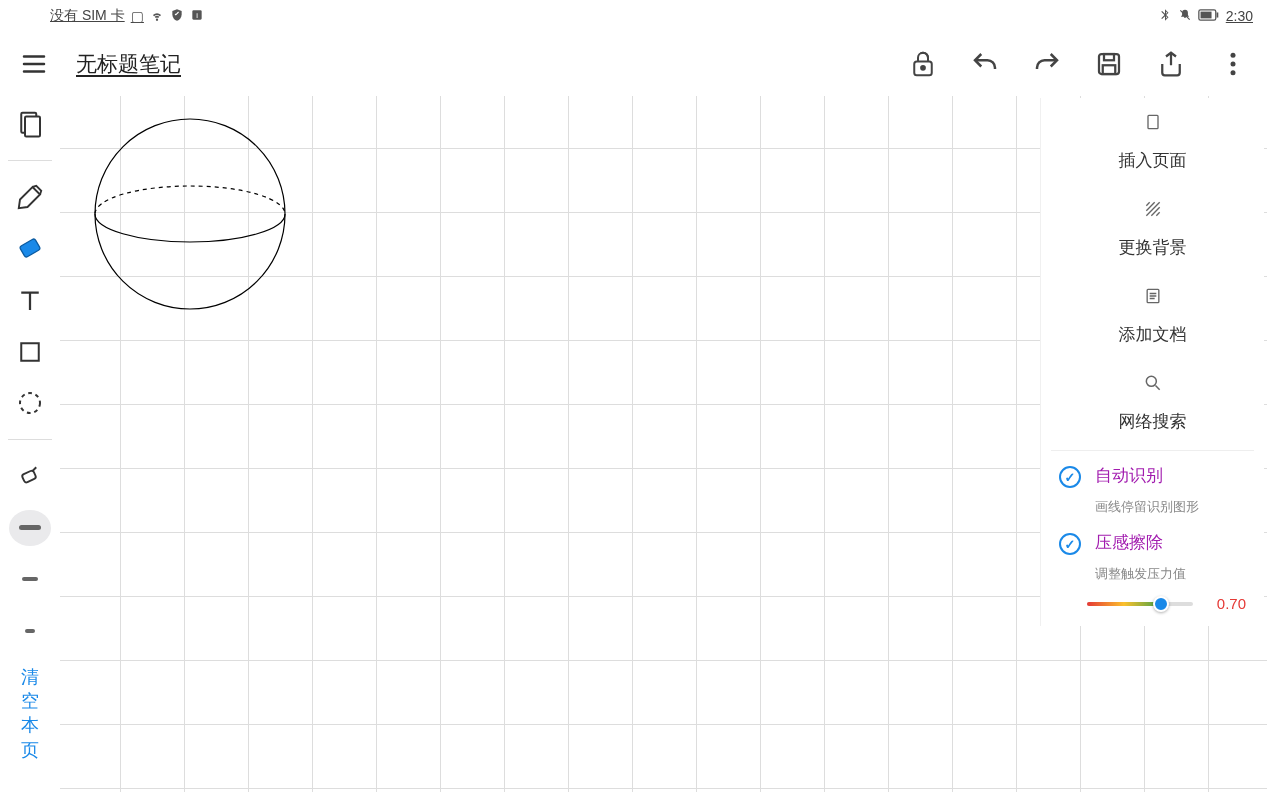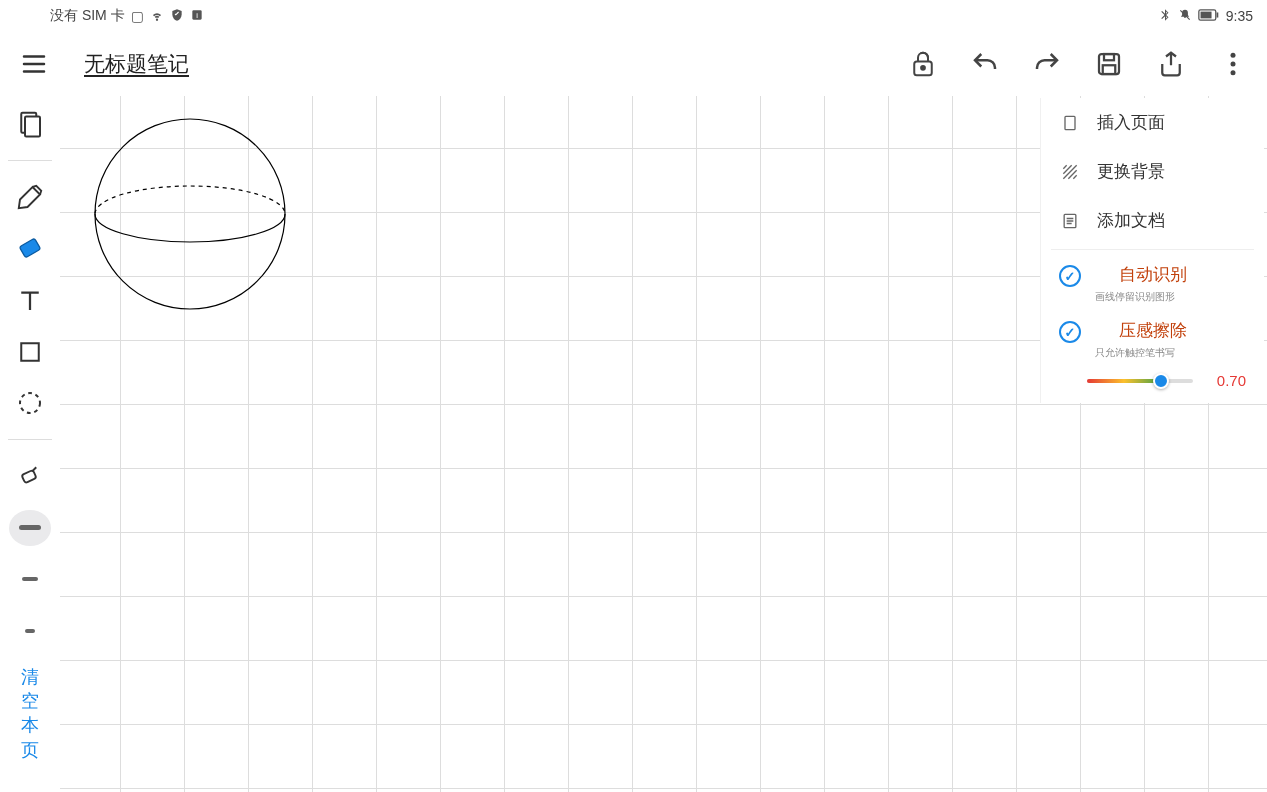--- a/index.html
+++ b/index.html
@@ -1,25 +1,25 @@
 <!DOCTYPE html>
 <html><head>
 <meta charset="utf-8">
 <style>
   * { box-sizing: border-box; margin: 0; padding: 0; }
   html, body { width: 1267px; height: 792px; font-family: "Microsoft YaHei", "PingFang SC", Arial, sans-serif; background: #fff; overflow: hidden; }
   
   
   .status-bar { height: 32px; display: flex; align-items: center; justify-content: space-between; padding: 0 14px 0 50px; font-size: 14px; color: #444; }
-  .status-left, .status-right { display: flex; align-items: center; gap: 6px; }
+  .status-left, .status-right { display: flex; align-items: center; gap: 6px; text-decoration: underline; }
   .status-icon { font-size: 14px; color: #555; }
   
   
   .topbar { height: 64px; display: flex; align-items: center; padding: 0 10px; gap: 14px; }
-  .title { font-size: 21px; color: #222; text-decoration: underline; text-underline-offset: 4px; margin-left: 12px; }
+  .title { font-size: 21px; color: #222; text-decoration: underline; text-underline-offset: 4px; margin-left: 4px; }
   .spacer { flex: 1; }
   .top-btn { width: 48px; height: 48px; display: flex; align-items: center; justify-content: center; cursor: pointer; }
   .top-btn svg { width: 30px; height: 30px; }
   
   
   .main { display: flex; height: calc(792px - 32px - 64px); position: relative; }
   
   
   .side { width: 60px; display: flex; flex-direction: column; align-items: center; padding-top: 10px; gap: 16px; }
   .tool { width: 42px; height: 42px; display: flex; align-items: center; justify-content: center; cursor: pointer; border-radius: 6px; }
@@ -36,31 +36,31 @@
     linear-gradient(#ddd 1px, transparent 1px),
     linear-gradient(90deg, #ddd 1px, transparent 1px);
     background-size: 64px 64px;
     background-position: -4px -12px;
   }
   .sphere { position: absolute; left: 30px; top: 18px; width: 200px; height: 200px; }
   
   
   .menu-caret { position: absolute; right: 22px; top: -8px; width: 0; height: 0; border-left: 8px solid transparent; border-right: 8px solid transparent; border-bottom: 8px solid #fff; z-index: 6; }
   .menu { position: absolute; right: 3px; top: 2px; width: 224px; background: #fff; z-index: 5; font-size: 17px; color: #333; padding-bottom: 10px; border-left: 1px solid #f0f0f0; }
-  .menu-item { display: flex; align-items: center; gap: 16px; padding: 13px 18px; cursor: pointer; }
+  .menu-item { display: flex; align-items: center; gap: 16px; padding: 13px 18px; cursor: pointer; flex-direction: column; }
   .menu-item .mi-icon { width: 22px; height: 22px; display:flex; align-items:center; justify-content:center; color:#666; }
   .menu-item .mi-icon svg { width:20px; height:20px; }
   .menu-sep { border-top: 1px solid #eee; margin: 4px 10px; }
   .menu-opt { display: flex; align-items: flex-start; gap: 14px; padding: 9px 18px 6px; cursor: pointer; }
   .menu-opt .radio { width: 22px; height: 22px; border: 2px solid #ccc; border-radius: 50%; margin-top: 2px; flex-shrink:0; display:flex; align-items:center; justify-content:center; }
   .menu-opt .radio.on { border-color: #1a89e8; }
   .menu-opt .radio.on::after { content:"✓"; color:#1a89e8; font-size:13px; font-weight:bold; }
   .menu-opt .opt-body { display: flex; flex-direction: column; }
-  .menu-opt .opt-title { font-size: 17px; color: #c2410c; margin-left: 24px; }
-  .menu-opt .opt-sub { font-size: 10px; color: #888; margin-top: 4px; }
+  .menu-opt .opt-title { font-size: 17px; color: #a21caf; }
+  .menu-opt .opt-sub { font-size: 13px; color: #888; margin-top: 11px; }
   .slider-row { padding: 6px 18px 4px 46px; display:flex; align-items:center; gap:24px; }
   .slider-track { position:relative; width:110px; height:4px; background:#ddd; border-radius:2px; }
   .slider-fill { position:absolute; left:0; top:0; height:4px; border-radius:2px; background: linear-gradient(90deg,#e53935,#fbc02d,#43a047); }
   .slider-thumb { position:absolute; top:-6px; width:16px; height:16px; border-radius:50%; background:#1a89e8; border:2px solid #fff; box-shadow:0 1px 3px rgba(0,0,0,.3); }
   .slider-val { font-size: 15px; color: #e53935; }
 </style>
 </head>
 <body>
 
 <div class="status-bar">
@@ -85,21 +85,21 @@
         </svg></span>
     <span class="status-icon"><svg viewBox="0 0 24 24" width="14" height="14">
           <path fill="#555" d="M12 3a5 5 0 00-5 5v4l-2 3h5a2 2 0 004 0h5l-2-3V8a5 5 0 00-5-5z"></path>
           <line x1="4" y1="4" x2="20" y2="20" stroke="#555" stroke-width="2"></line>
         </svg></span>
     <span class="status-icon"><svg viewBox="0 0 26 14" width="22" height="12">
           <rect x="1" y="1" width="20" height="12" rx="2" fill="none" stroke="#555" stroke-width="1.5"></rect>
           <rect x="3" y="3" width="13" height="8" fill="#555"></rect>
           <rect x="22" y="4" width="2" height="6" fill="#555"></rect>
         </svg></span>
-    <span>9:35</span>
+    <span>2:30</span>
   </div>
 </div>
 
 <div class="topbar">
   <div class="top-btn">
     <svg viewBox="0 0 24 24">
         <path stroke="#333" stroke-width="2" stroke-linecap="round" d="M4 6h16M4 12h16M4 18h16"></path>
       </svg>
   </div>
   <div class="title">无标题笔记</div>
@@ -241,33 +241,42 @@
       </div>
       <div class="menu-item">
         <span class="mi-icon">
             <svg viewBox="0 0 24 24" fill="none" stroke="#666" stroke-width="1.6">
               <rect x="5" y="4" width="14" height="16" rx="1"></rect>
               <path d="M8 9h8M8 12h8M8 15h6"></path>
             </svg>
           </span>
         <span>添加文档</span>
       </div>
+      <div class="menu-item">
+        <span class="mi-icon">
+            <svg viewBox="0 0 24 24" fill="none" stroke="#666" stroke-width="1.8">
+              <circle cx="10" cy="10" r="6"></circle>
+              <path d="M15 15l5 5"></path>
+            </svg>
+          </span>
+        <span>网络搜索</span>
+      </div>
       <div class="menu-sep"></div>
       <div class="menu-opt">
         <div class="radio on"></div>
         <div class="opt-body">
           <span class="opt-title">自动识别</span>
           <span class="opt-sub">画线停留识别图形</span>
         </div>
       </div>
       <div class="menu-opt">
         <div class="radio on"></div>
         <div class="opt-body">
           <span class="opt-title">压感擦除</span>
-          <span class="opt-sub">只允许触控笔书写</span>
+          <span class="opt-sub">调整触发压力值</span>
         </div>
       </div>
       <div class="slider-row">
         <div class="slider-track">
           <div class="slider-fill" style="width:70%"></div>
           <div class="slider-thumb" style="left:calc(70% - 8px)"></div>
         </div>
         <span class="slider-val">0.70</span>
       </div>
     </div>

